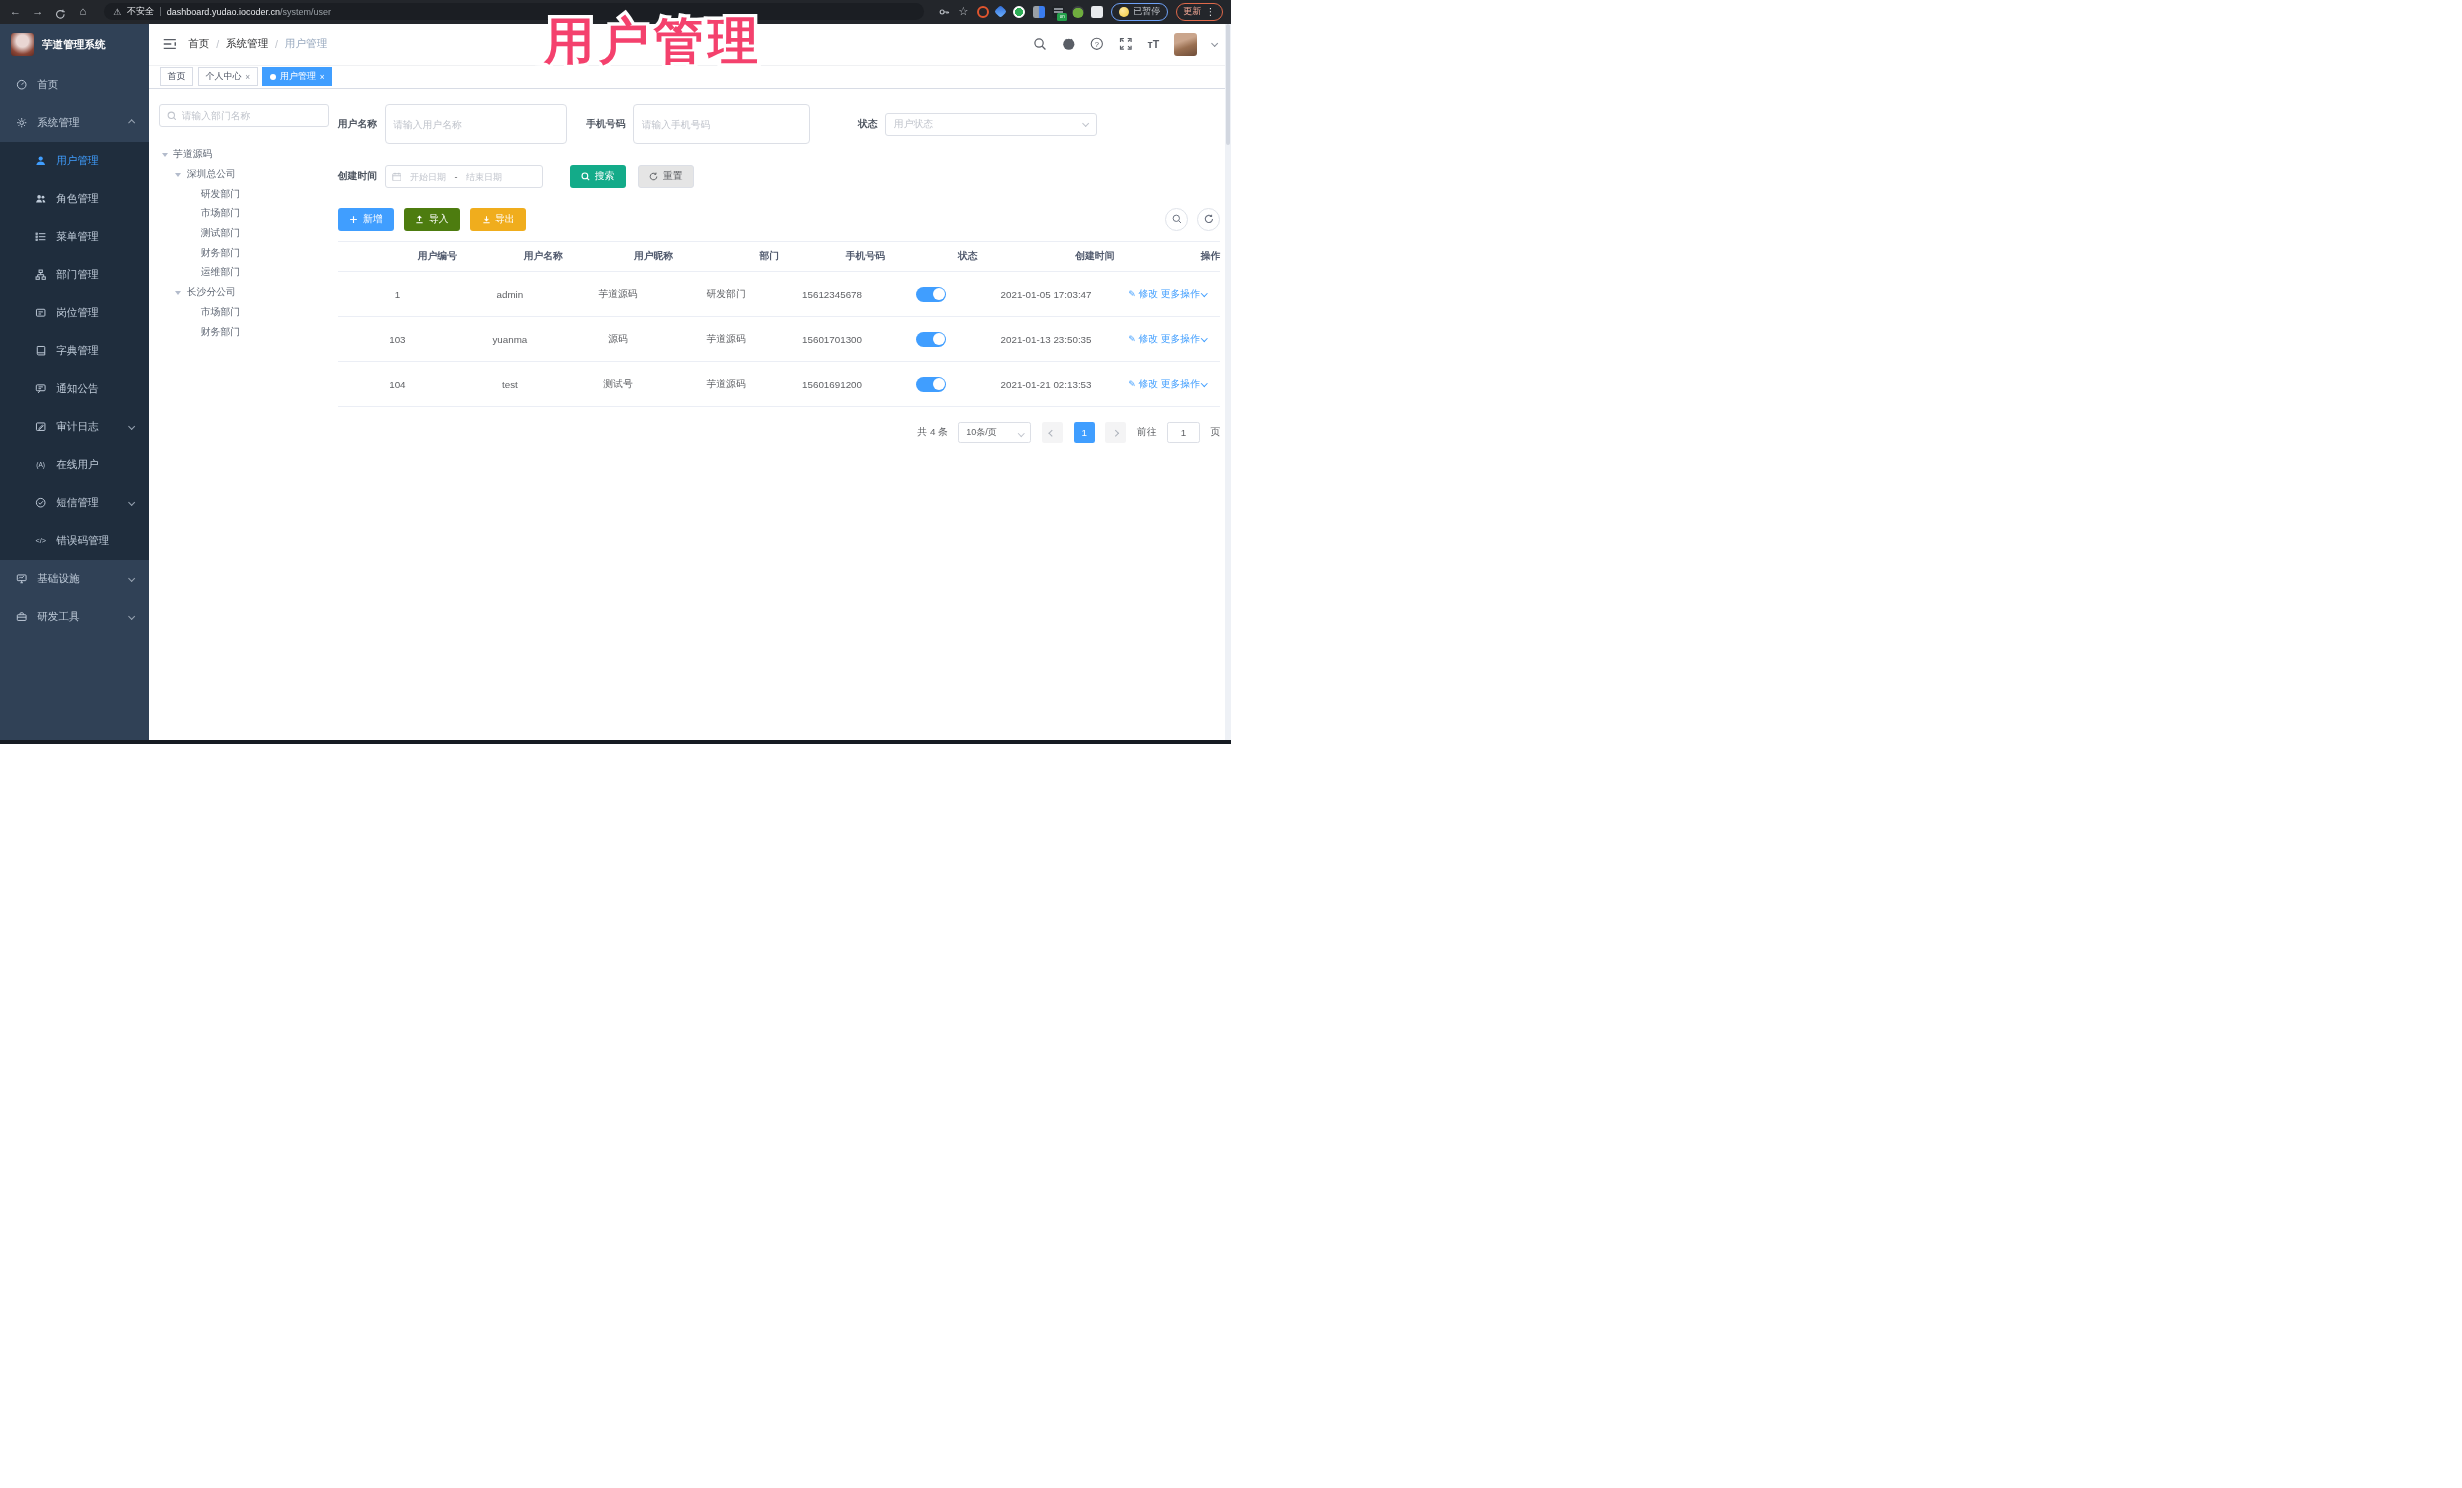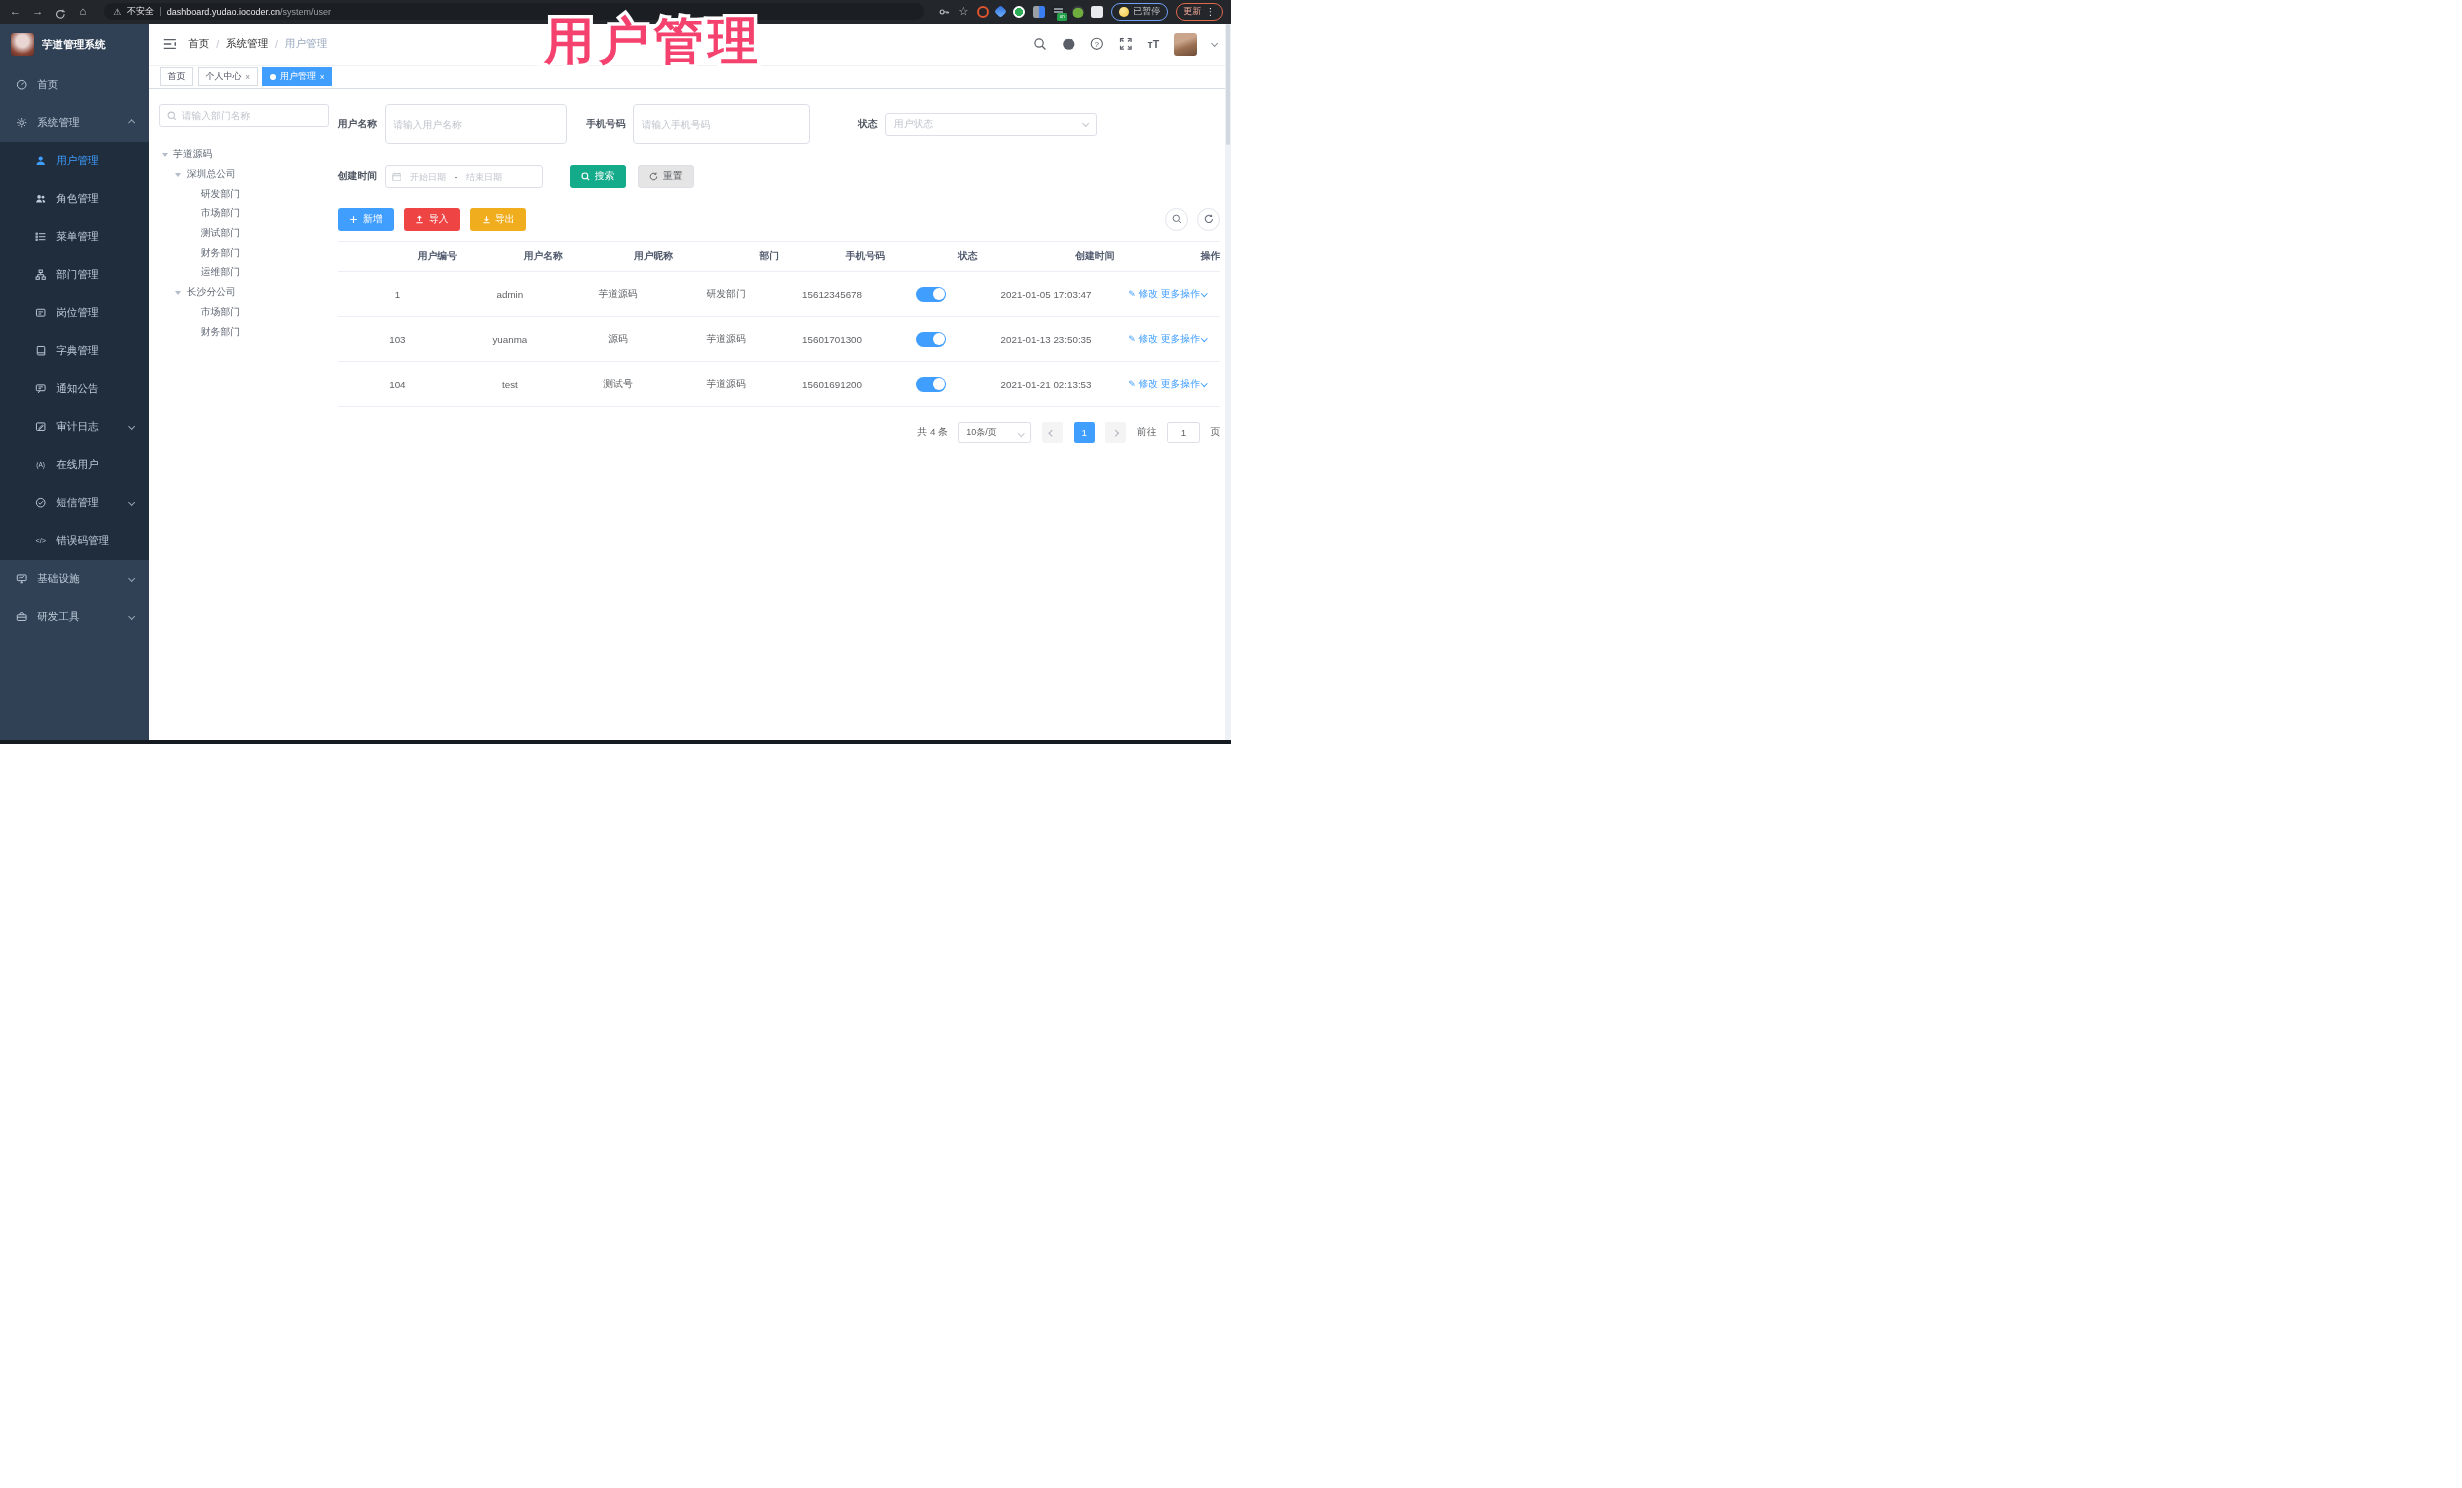--- a/index.html
+++ b/index.html
@@ -78,21 +78,21 @@
   .inp::placeholder{color:#c0c4cc}
   .sel{height:23px;border:0.8px solid #dcdfe6;border-radius:3px;display:flex;align-items:center;justify-content:space-between;padding:0 7.6px;color:#c0c4cc;font-size:9.8px;cursor:pointer}
   .sel .chev{border-color:#c0c4cc}
   .dbox{width:158px;height:23px;border:0.8px solid #dcdfe6;border-radius:3px;display:flex;align-items:center;padding:0 6px;gap:3px;font-size:9px;color:#c0c4cc}
   .dbox input{border:none;outline:none;width:47px;font-size:9px;text-align:center}
   .dbox input::placeholder{color:#c0c4cc}
   .cal{width:9.8px;height:9.8px;color:#c0c4cc;flex:0 0 auto}
   .btn{height:23px;border-radius:3px;font-size:9.8px;display:inline-flex;align-items:center;gap:4.5px;padding:0 10.6px;border:0.8px solid transparent;color:#fff;cursor:pointer;background:#409EFF}
   .btn.search{background:#13ab89}
   .btn.reset{background:#e5e5e5;border-color:#dcdfe6;color:#606266}
-  .btn.import{background:#ef4444}
+  .btn.import{background:#4d7c0f}
   .btn.export{background:#f0ad1d}
   .bic{width:9px;height:9px}
   .toolrow{display:flex;align-items:center;gap:9.8px;margin-top:19.7px}
   .circ{width:23px;height:23px;border-radius:50%;border:0.8px solid #dfe3ea;display:flex;align-items:center;justify-content:center;color:#6b7280;cursor:pointer;background:#fff}
   .circ + .circ{margin-left:0}
   .right-tools{margin-left:auto;display:flex;gap:9px}
 
   table{width:100%;border-collapse:collapse;margin-top:10.6px;table-layout:fixed}
   th{height:30px;font-size:9.8px;color:#515a6e;font-weight:bold;border-top:0.8px solid #ebeef5;border-bottom:0.8px solid #ebeef5;text-align:right}
   td{height:45px;font-size:9.8px;color:#606266;border-bottom:0.8px solid #ebeef5;text-align:center}

